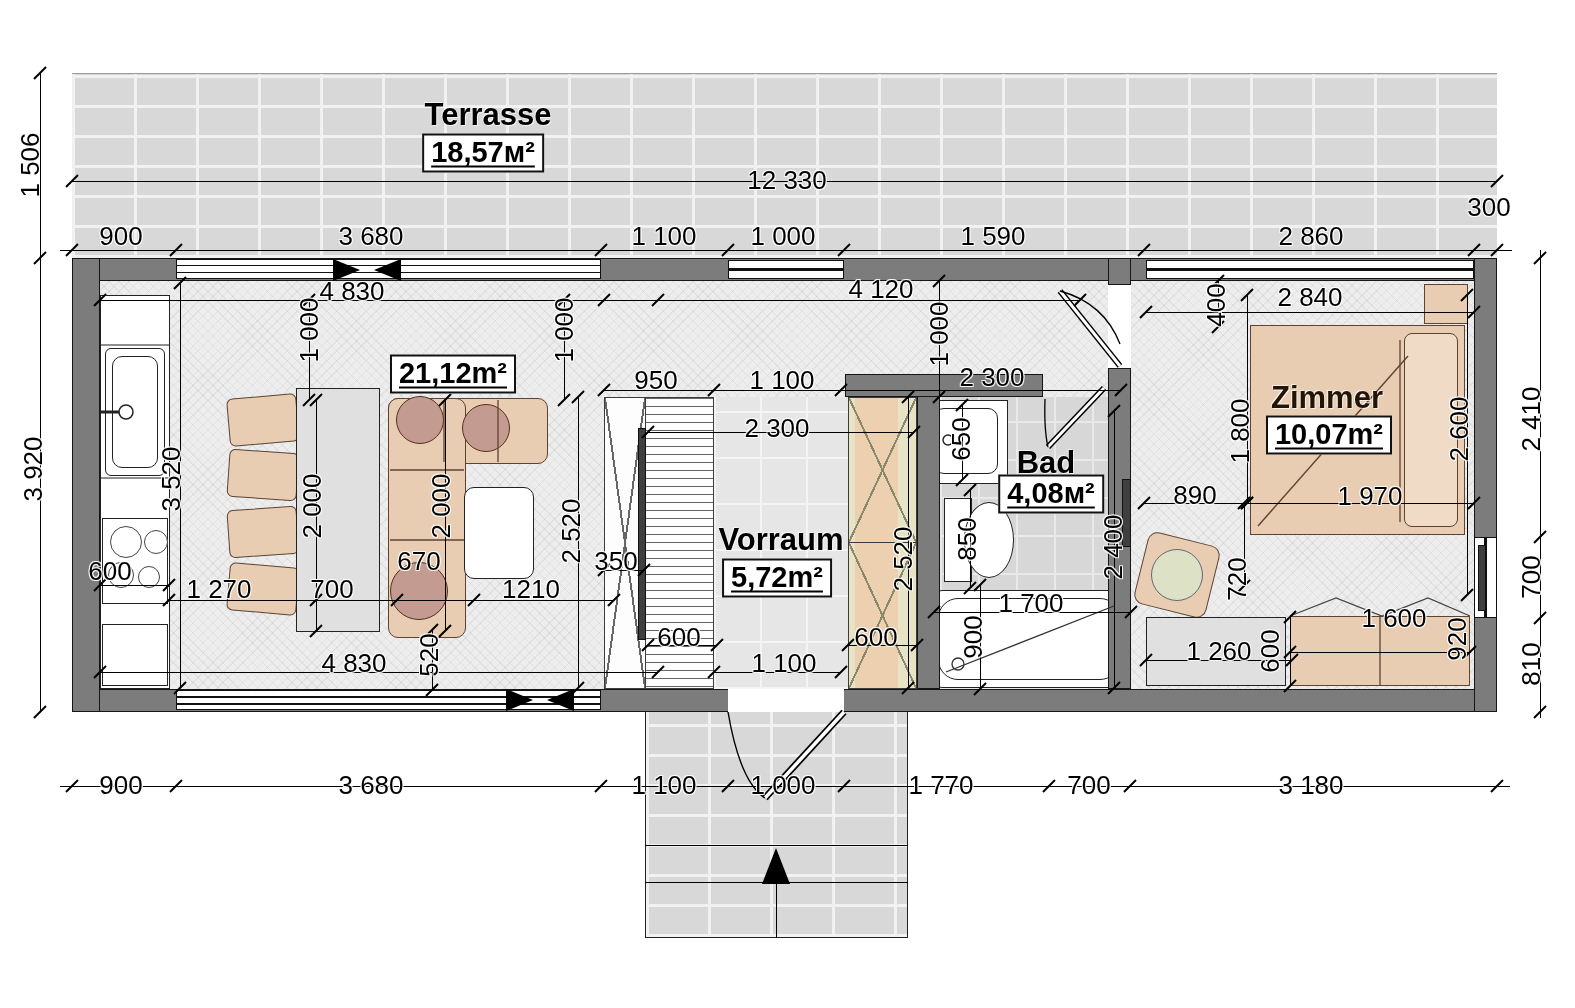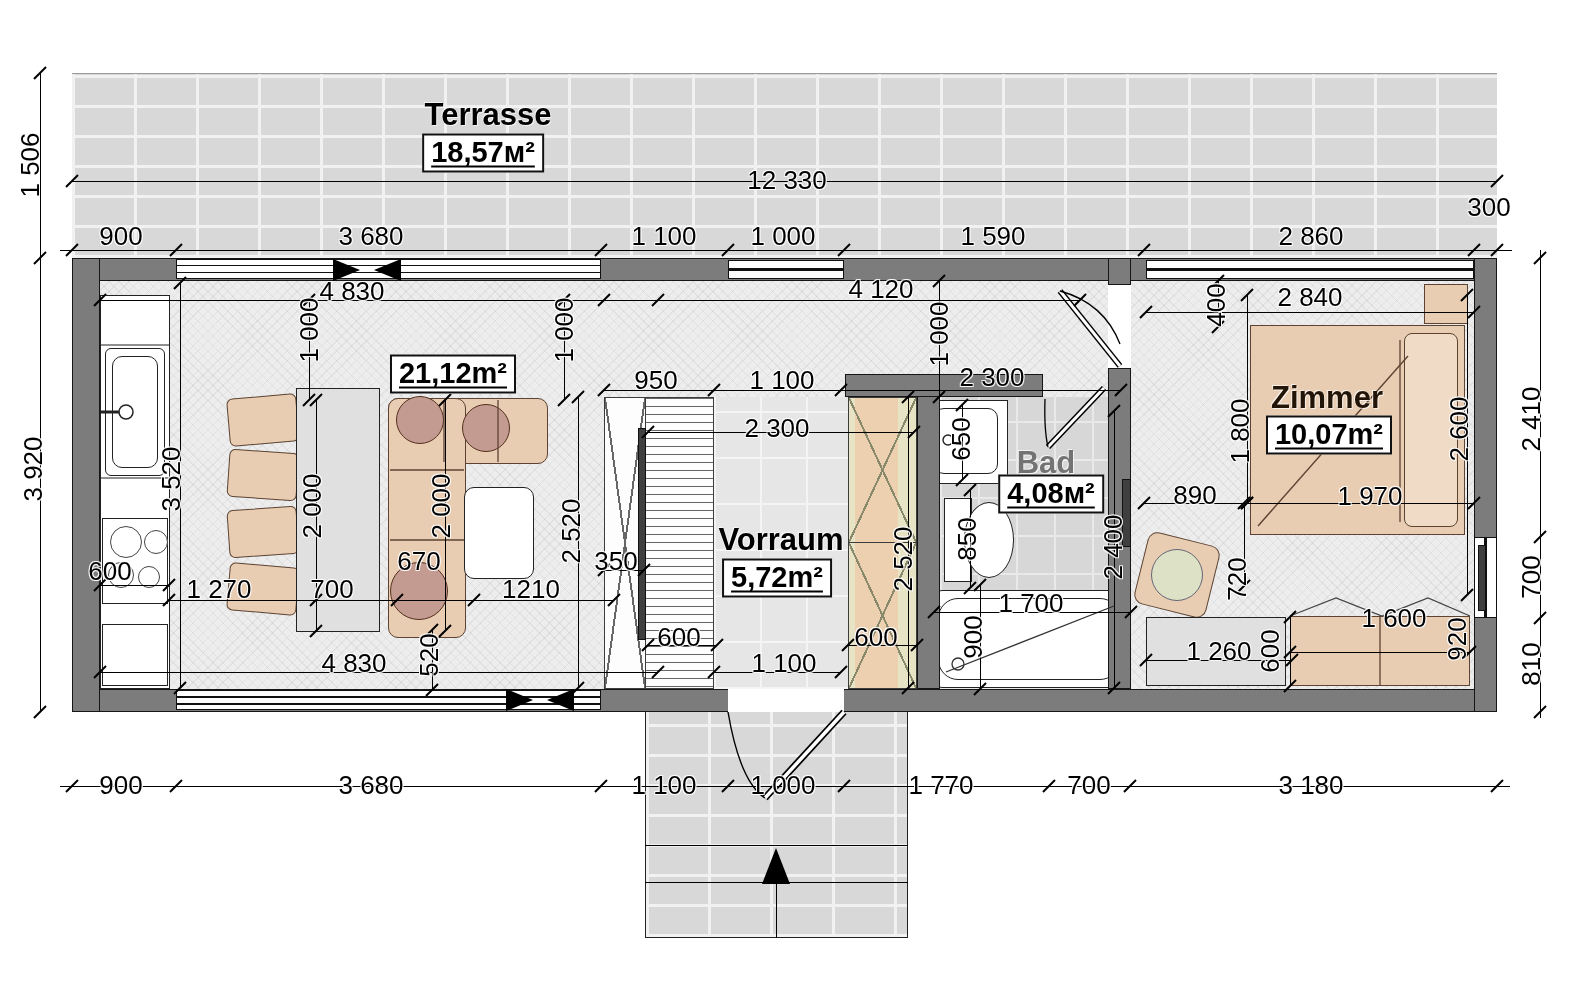--- a/index.html
+++ b/index.html
@@ -197,21 +197,21 @@
   </svg>
 
   <div class="rname" style="left:488px;top:115px;color:#000;">Terrasse</div>
   <div class="rarea" style="left:483px;top:153px;">18,57м²</div>
 
   <div class="rarea" style="left:453px;top:374px;">21,12m²</div>
 
   <div class="rname" style="left:781px;top:540px;color:#000;">Vorraum</div>
   <div class="rarea" style="left:777px;top:578px;">5,72m²</div>
 
-  <div class="rname" style="left:1046px;top:463px;color:#737373;">Bad</div>
+  <div class="rname" style="left:1046px;top:463px;color:#000000;">Bad</div>
   <div class="rarea" style="left:1051px;top:494px;">4,08м²</div>
 
   <div class="rname" style="left:1327px;top:398px;">Zimmer</div>
   <div class="rarea" style="left:1329px;top:435px;">10,07m²</div>
 <div class="dl" style="left: 60px; top: 250px; width: 1452px;"></div>
     <div class="dl" style="left: 72px; top: 181px; width: 1425px;"></div>
     <div class="dl" style="left: 60px; top: 786px; width: 1450px;"></div>
     <div class="dl" style="left: 100px; top: 300px; width: 558px;"></div>
     <div class="dl" style="left: 604px; top: 300px; width: 476px;"></div>
     <div class="dl" style="left: 1146px; top: 312px; width: 328px;"></div>

